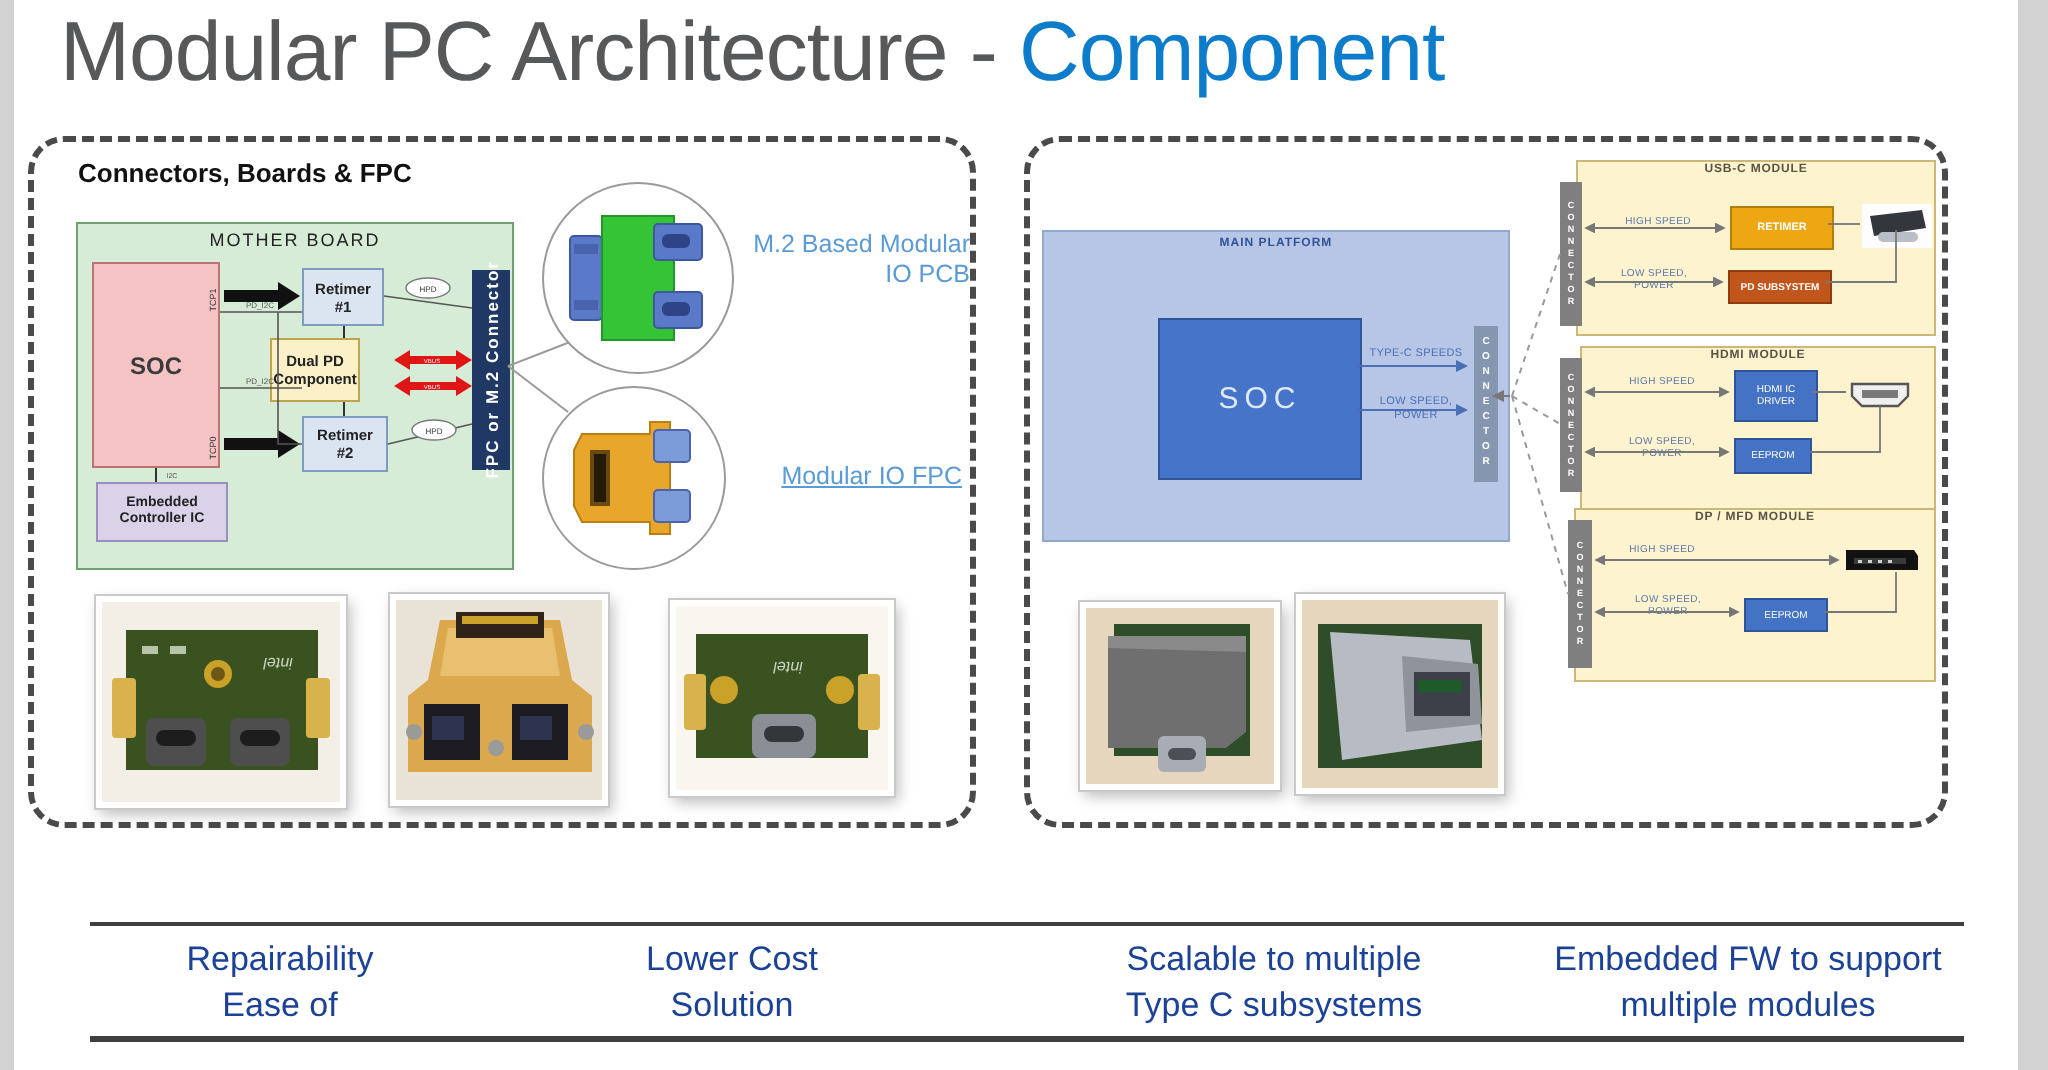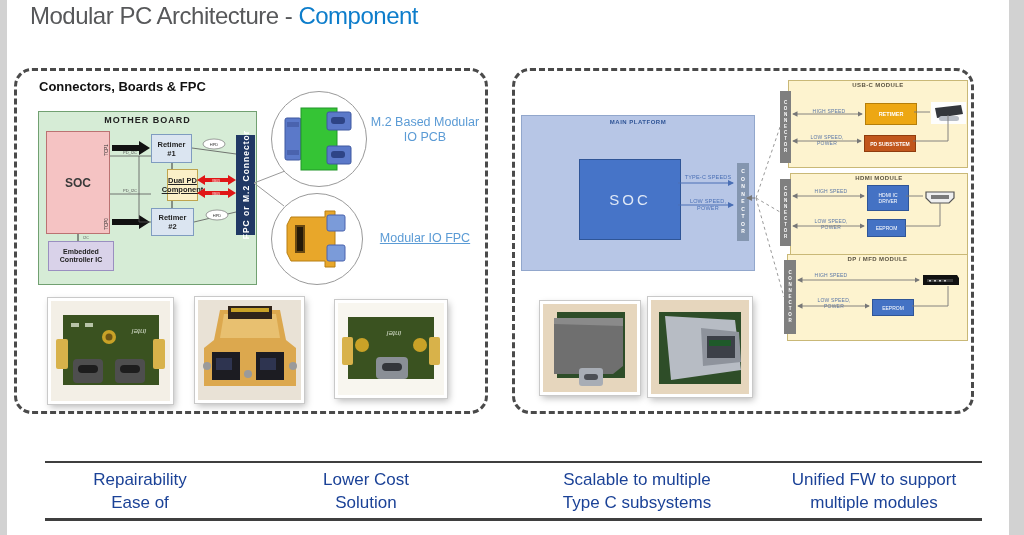--- a/index.html
+++ b/index.html
@@ -1,38 +1,38 @@
 <!DOCTYPE html>
 <html><head>
 <meta charset="utf-8">
 <style>
   html,body{margin:0;padding:0;background:#fff;}
   #slide{position:relative;width:1024px;height:535px;background:#ffffff;overflow:hidden;
          font-family:"Liberation Sans",sans-serif;}
   .abs{position:absolute;}
   .edge{background:#d2d2d2;}
   
-  .title{left:30px;top:2px;font-size:24px;font-weight:400;color:#57585a;letter-spacing:-0.5px;text-align:center;}
+  .title{left:30px;top:2px;font-size:42px;font-weight:400;color:#57585a;letter-spacing:-0.5px;text-align:center;}
   .title .hl{color:#0d7dcb;}
   
   .panel{border:3px dashed #4a4a4a;border-radius:18px;background:#fff;}
   .panel-head{font-size:13px;font-weight:bold;color:#111;}
   
   .mb{background:#d6ecd6;border:1px solid #71a071;}
-  .mb-title{width:100%;text-align:center;top:3px;left:0;font-size:9px;font-weight:bold;color:#222;letter-spacing:1px;}
+  .mb-title{width:100%;text-align:center;top:3px;left:0;font-size:9px;font-weight:normal;color:#222;letter-spacing:1px;}
   .blk{display:flex;flex-direction:column;align-items:center;justify-content:center;text-align:center;box-sizing:border-box;}
   .soc{background:#f5c3c3;border:1px solid #bb7272;font-size:12px;font-weight:bold;color:#3a3a3a;}
   .ret{background:#dbe5f1;border:1px solid #7f9cc0;font-size:7.5px;font-weight:bold;color:#222;line-height:9px;}
   .pdc{background:#fbf0c8;border:1px solid #bfa44e;font-size:7.5px;font-weight:bold;color:#222;line-height:9px;}
   .ec{background:#d9d2e9;border:1px solid #9a8fc0;font-size:7px;font-weight:bold;color:#222;line-height:8.5px;}
   .navybar{background:#203864;display:flex;align-items:center;justify-content:center;}
   .navybar span{writing-mode:vertical-rl;transform:rotate(180deg);color:#fff;font-size:8.5px;font-weight:bold;letter-spacing:1px;white-space:nowrap;}
   
   .circ{border:1.5px solid #9a9a9a;border-radius:50%;background:#fff;display:flex;align-items:center;justify-content:center;}
-  .callout{color:#5b9bd5;font-size:12.5px;line-height:15px;text-align:center;}
+  .callout{color:#5b9bd5;font-size:12.5px;line-height:15px;text-align:right;}
   
   .photo{background:#fff;border:3px solid #fff;outline:1px solid #c9c9c9;box-shadow:2px 3px 7px rgba(0,0,0,.28);}
   
   .plat{background:#b7c6e6;border:1px solid #92a7cc;}
   .plat-title{width:100%;top:3px;left:0;text-align:center;font-size:6px;font-weight:bold;color:#2f5496;letter-spacing:.5px;}
   .rsoc{background:#4674c8;border:1px solid #2f5597;display:flex;align-items:center;justify-content:center;
         color:#dfe8f6;font-size:15px;letter-spacing:3px;}
   .vbar{display:flex;align-items:center;justify-content:center;}
   .vbar span{writing-mode:vertical-rl;text-orientation:upright;color:#fff;font-weight:bold;white-space:nowrap;}
   .platbar{background:#8496b0;}
@@ -67,21 +67,21 @@
 
     <div class="abs mb" style="left:21px;top:40px;width:217px;height:172px;">
       <div class="abs mb-title">MOTHER BOARD</div>
       <div class="abs blk soc" style="left:7px;top:19px;width:64px;height:103px;">
         <span>SOC</span>
       </div>
       <div class="abs blk ret" style="left:112px;top:22px;width:41px;height:29px;">
         <span>Retimer</span>
         <span>#1</span>
       </div>
-      <div class="abs blk pdc" style="left:128px;top:57px;width:31px;height:32px;text-decoration:underline;">
+      <div class="abs blk pdc" style="left:96px;top:57px;width:45px;height:32px;">
         <span>Dual PD</span>
         <span>Component</span>
       </div>
       <div class="abs blk ret" style="left:112px;top:96px;width:43px;height:28px;">
         <span>Retimer</span>
         <span>#2</span>
       </div>
       <div class="abs blk ec" style="left:9px;top:129px;width:66px;height:30px;">
         <span>Embedded</span>
         <span>Controller IC</span>
@@ -346,16 +346,16 @@
   </div>
   <div class="abs fitem" style="left:537px;top:468px;width:200px;">
     <div>Scalable to multiple</div>
     <div>Type C subsystems</div>
   </div>
   <div class="abs fitem" style="left:286px;top:468px;width:160px;">
     <div>Lower Cost</div>
     <div>Solution</div>
   </div>
   <div class="abs fitem" style="left:764px;top:468px;width:220px;">
-    <div>Unified FW to support</div>
+    <div>Embedded FW to support</div>
     <div>multiple modules</div>
   </div>
 </div>
 
 </body></html>

